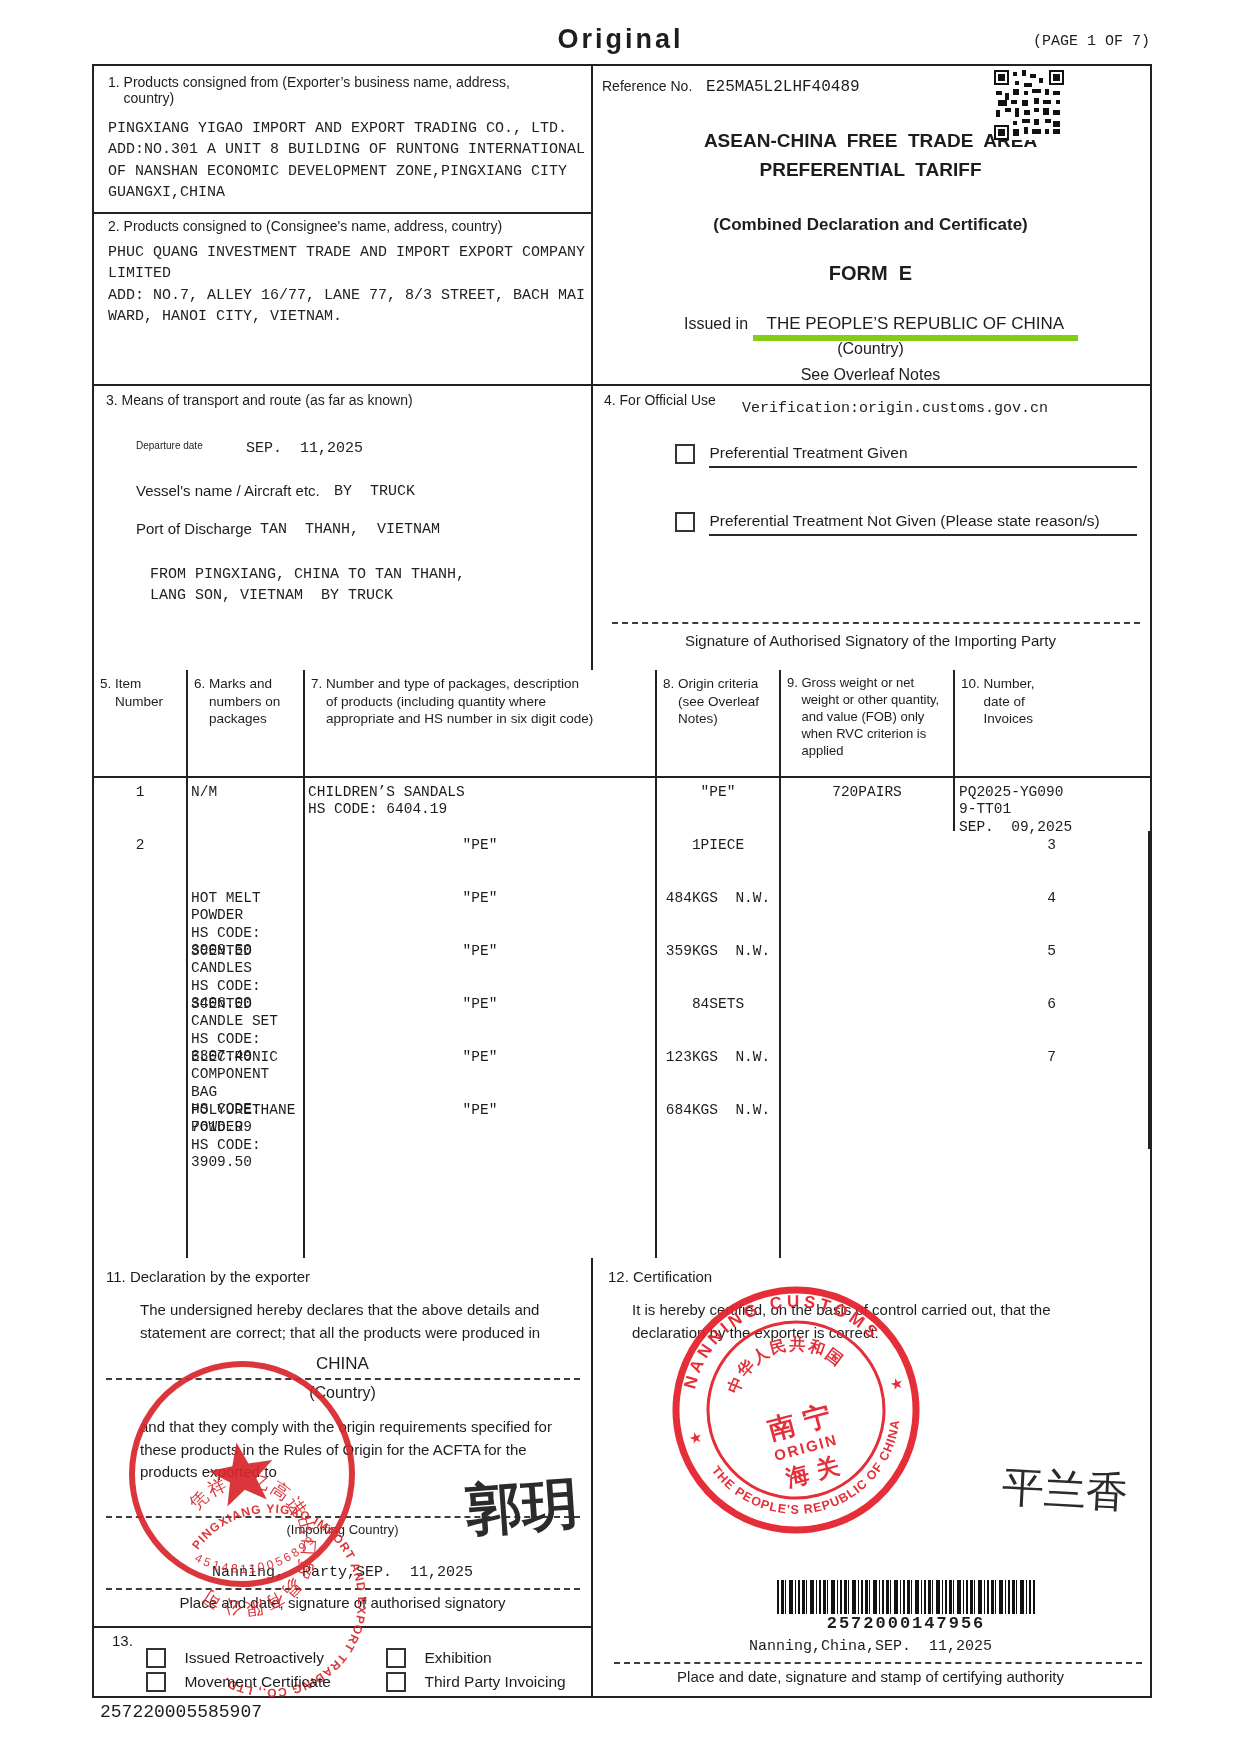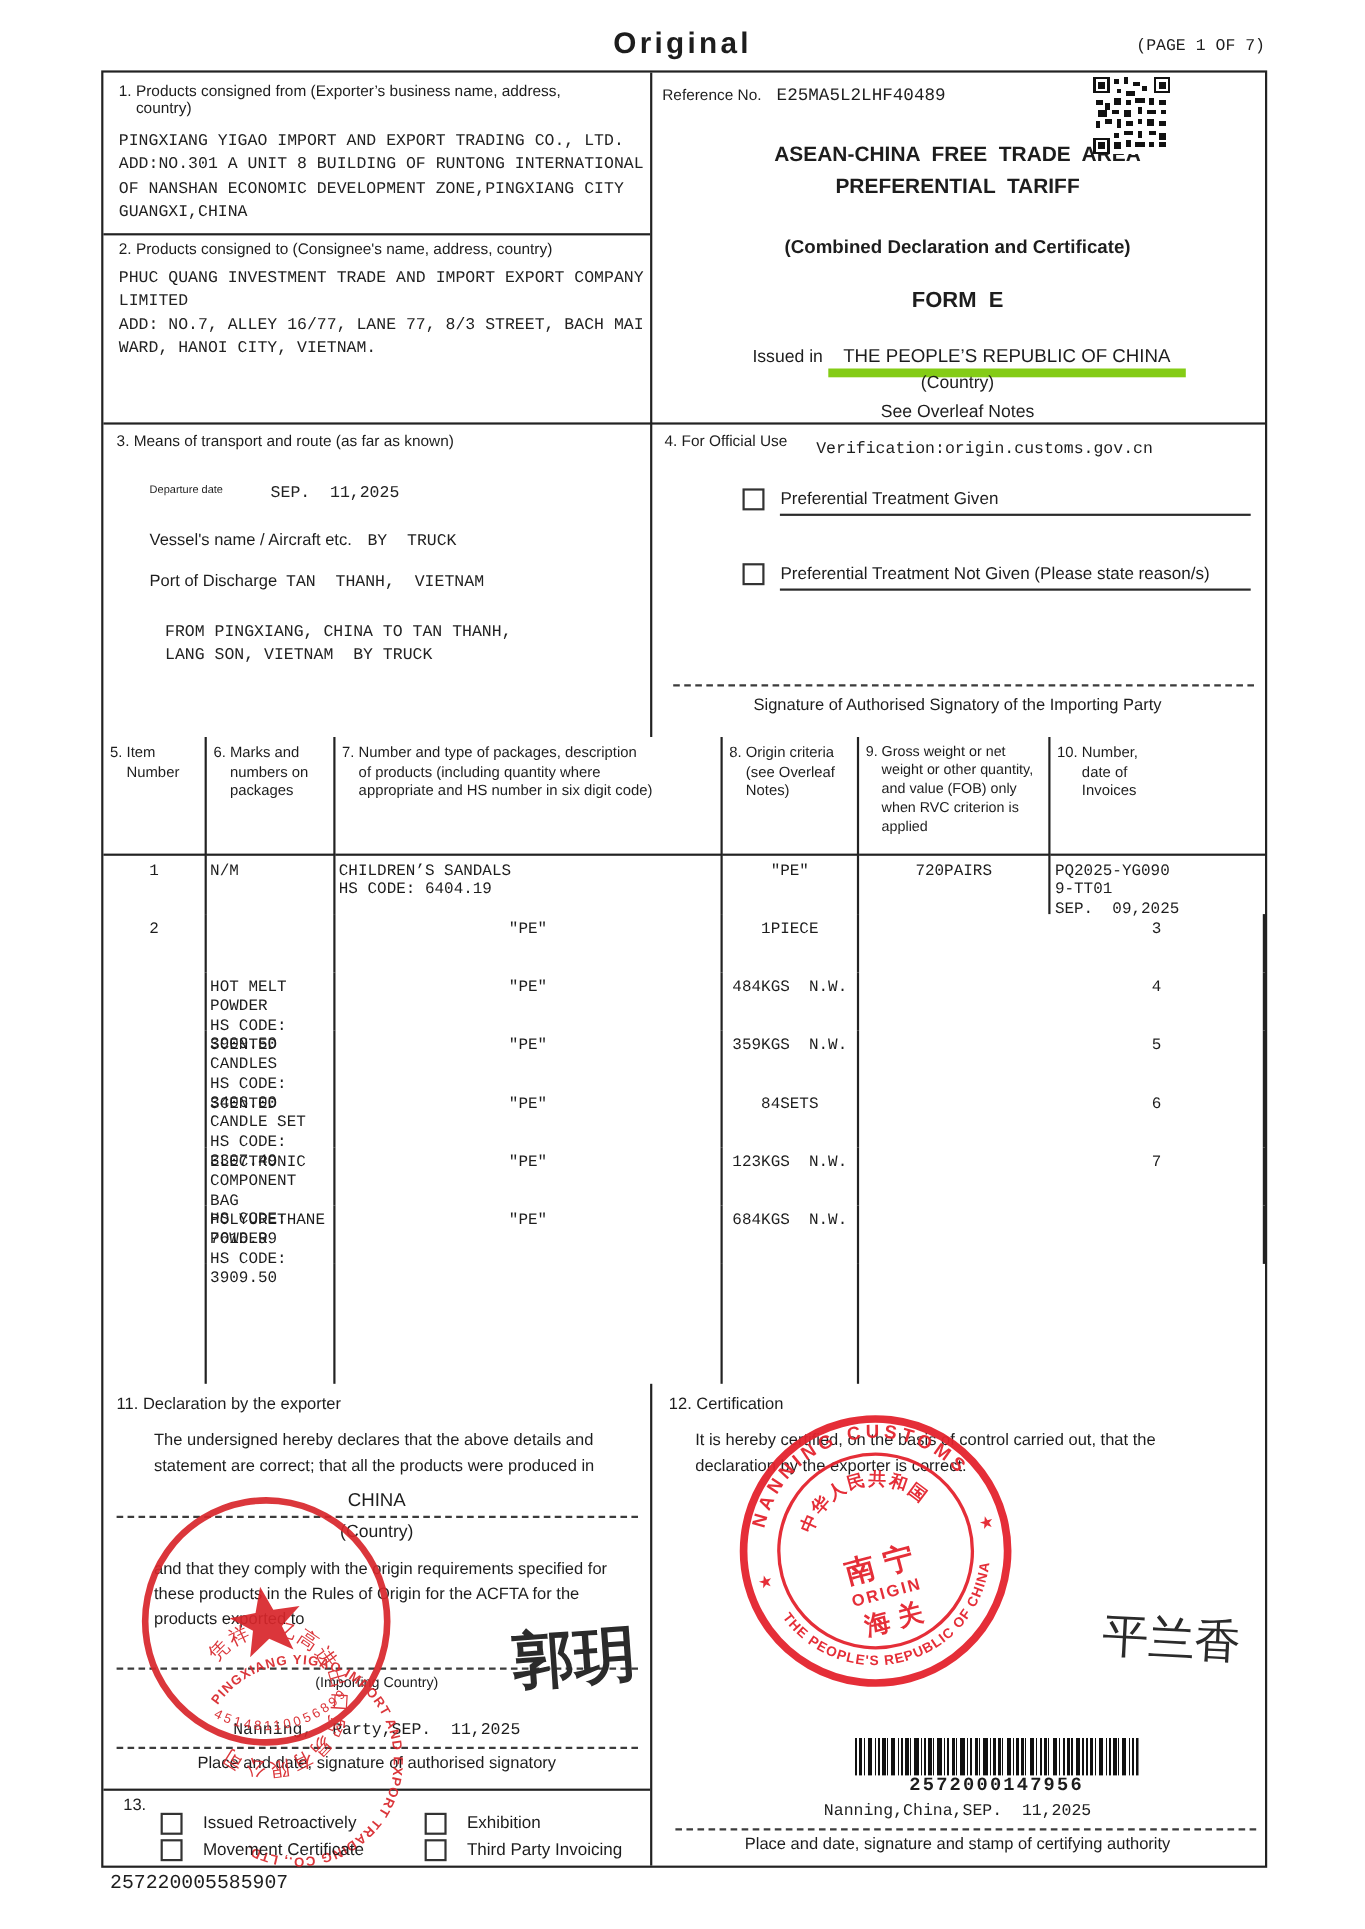--- a/index.html
+++ b/index.html
@@ -78,21 +78,21 @@
 WARD, HANOI CITY, VIETNAM.</div>
 
     <div class="abs lbl" style="left:508px;top:12px;">Reference No.</div>
     <div class="abs mono" style="left:612px;top:12px;font-size:16px;">E25MA5L2LHF40489</div>
     <div class="abs cR b pre" style="top:64px;font-size:19px;">ASEAN-CHINA  FREE  TRADE  AREA</div>
     <div class="abs cR b pre" style="top:93px;font-size:19px;">PREFERENTIAL  TARIFF</div>
     <div class="abs cR b" style="top:149px;font-size:17px;">(Combined Declaration and Certificate)</div>
     <div class="abs cR b pre" style="top:196px;font-size:20px;">FORM  E</div>
     <div class="abs" style="left:590px;top:248px;font-size:16px;">
       <span>Issued in</span>
-      <span style="border-bottom:8px solid #84cc16;padding:0 14px 2px 14px;font-size:17px;">THE PEOPLE’S REPUBLIC OF CHINA</span>
+      <span style="border-bottom:6px solid #84cc16;padding:0 14px 2px 14px;font-size:17px;">THE PEOPLE’S REPUBLIC OF CHINA</span>
     </div>
     <div class="abs cR" style="top:274px;font-size:16px;">(Country)</div>
     <div class="abs cR" style="top:300px;font-size:16px;">See Overleaf Notes</div>
 
     <svg class="abs" style="left:900px;top:4px;" width="70" height="70" viewBox="0 0 33 33" shape-rendering="crispEdges">
       <rect x="0" y="0" width="33" height="33" fill="#fff"></rect>
       <g fill="#111">
         <rect x="0" y="0" width="7" height="7"></rect>
           <rect x="26" y="0" width="7" height="7"></rect>
           <rect x="0" y="26" width="7" height="7"></rect>

